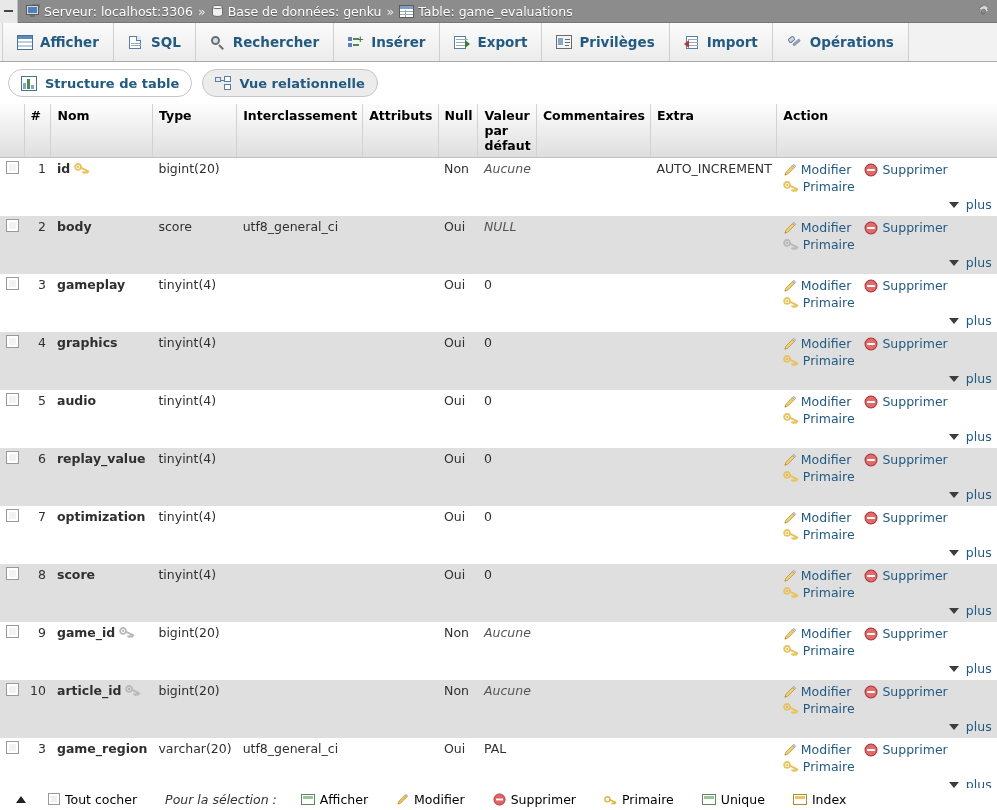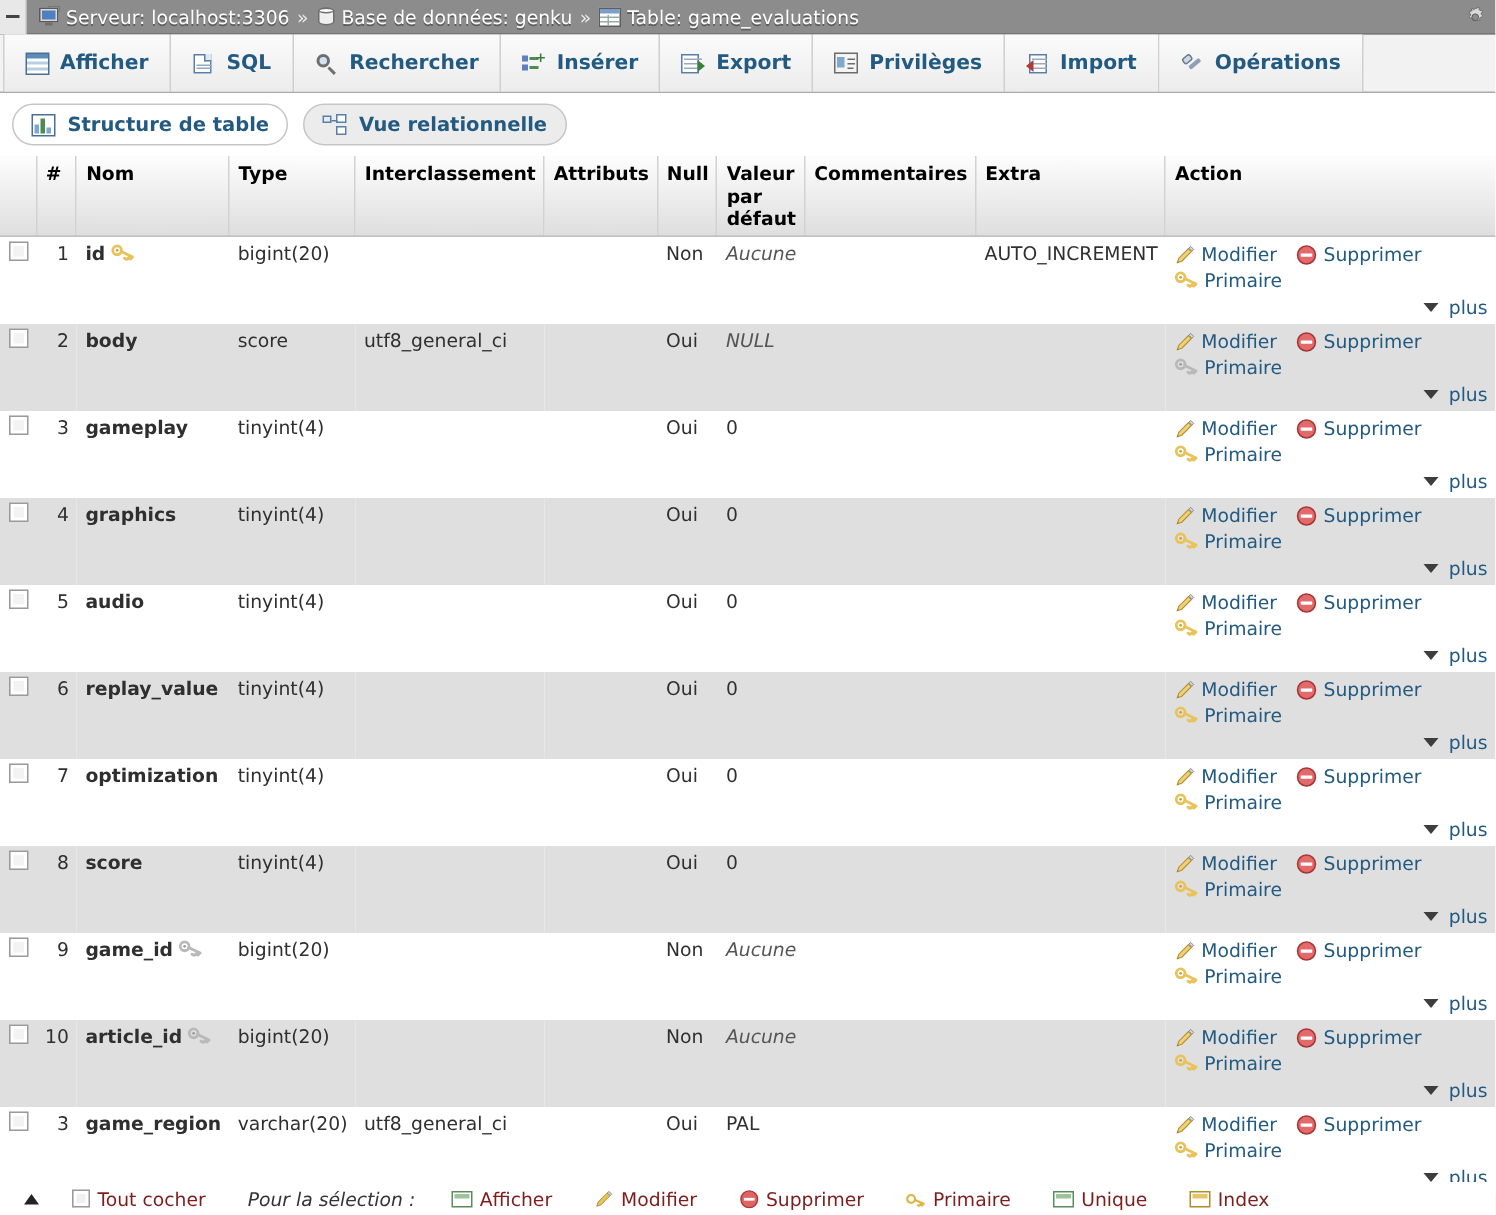--- a/index.html
+++ b/index.html
@@ -269,21 +269,21 @@
   .footer .arrow-up {
     width: 0; height: 0;
     border-left: 5px solid transparent;
     border-right: 5px solid transparent;
     border-bottom: 7px solid #222;
     margin-right: 22px;
     margin-left: 8px;
   }
   .footer .fitem {
     display: inline-flex; align-items: center; gap: 5px;
-    color: #7f1d1d; cursor: pointer; margin-right: 28px; white-space: nowrap; text-align: right;
+    color: #000000; cursor: pointer; margin-right: 28px; white-space: nowrap; text-align: right;
   }
   .footer .fstatic { color: #333; font-style: italic; margin-right: 24px; white-space: nowrap; }
   .ic-chk-small {
     width: 12px; height: 12px; background:#f0f0f0; border:1px solid #9a9a9a;
     box-shadow: inset 0 0 0 2px #fff; display:inline-block;
   }
   .ic-view-small {
     width: 14px; height: 11px; background:#fff; border:1px solid #5d8a5d; display:inline-block; position:relative;
   }
   .ic-view-small::after { content:''; position:absolute; left:1px; top:1px; right:1px; height:3px; background:#9cc49c; }

